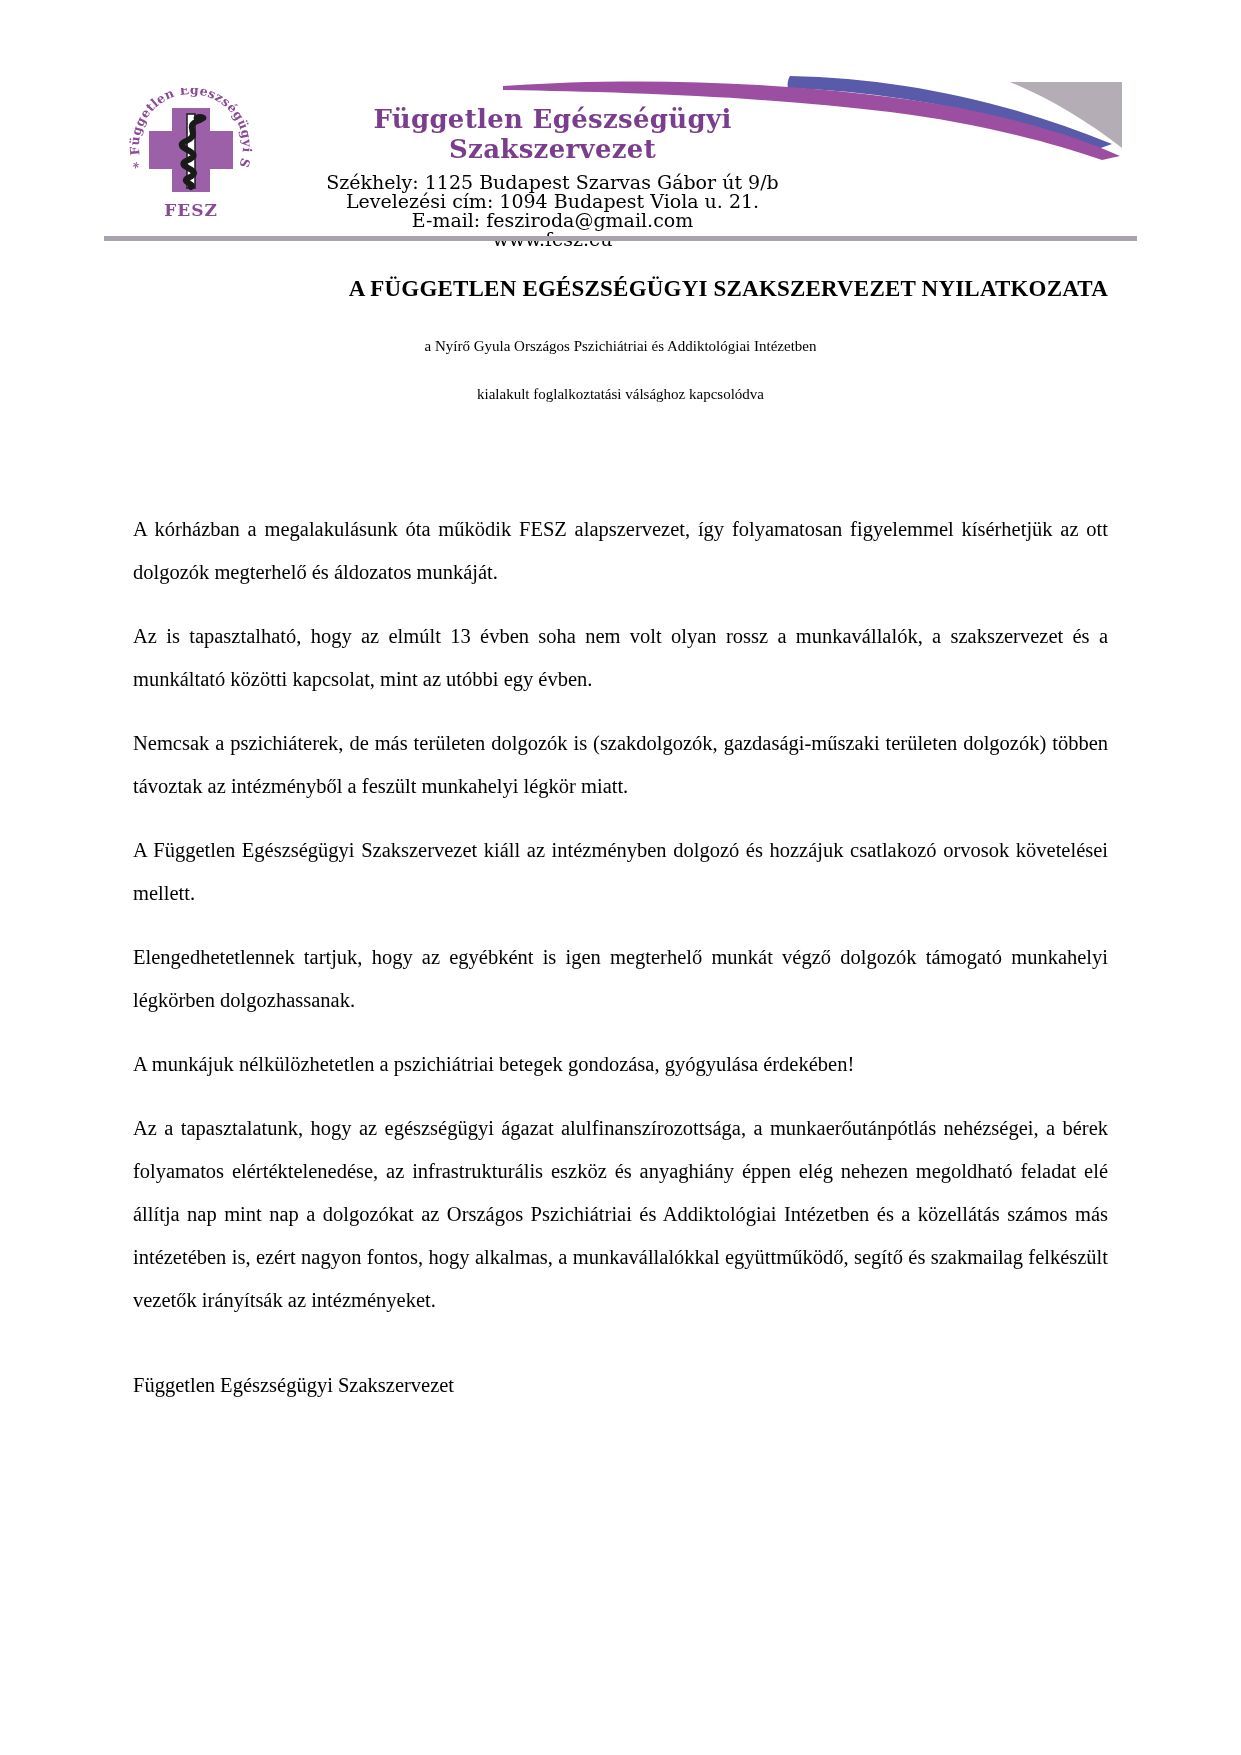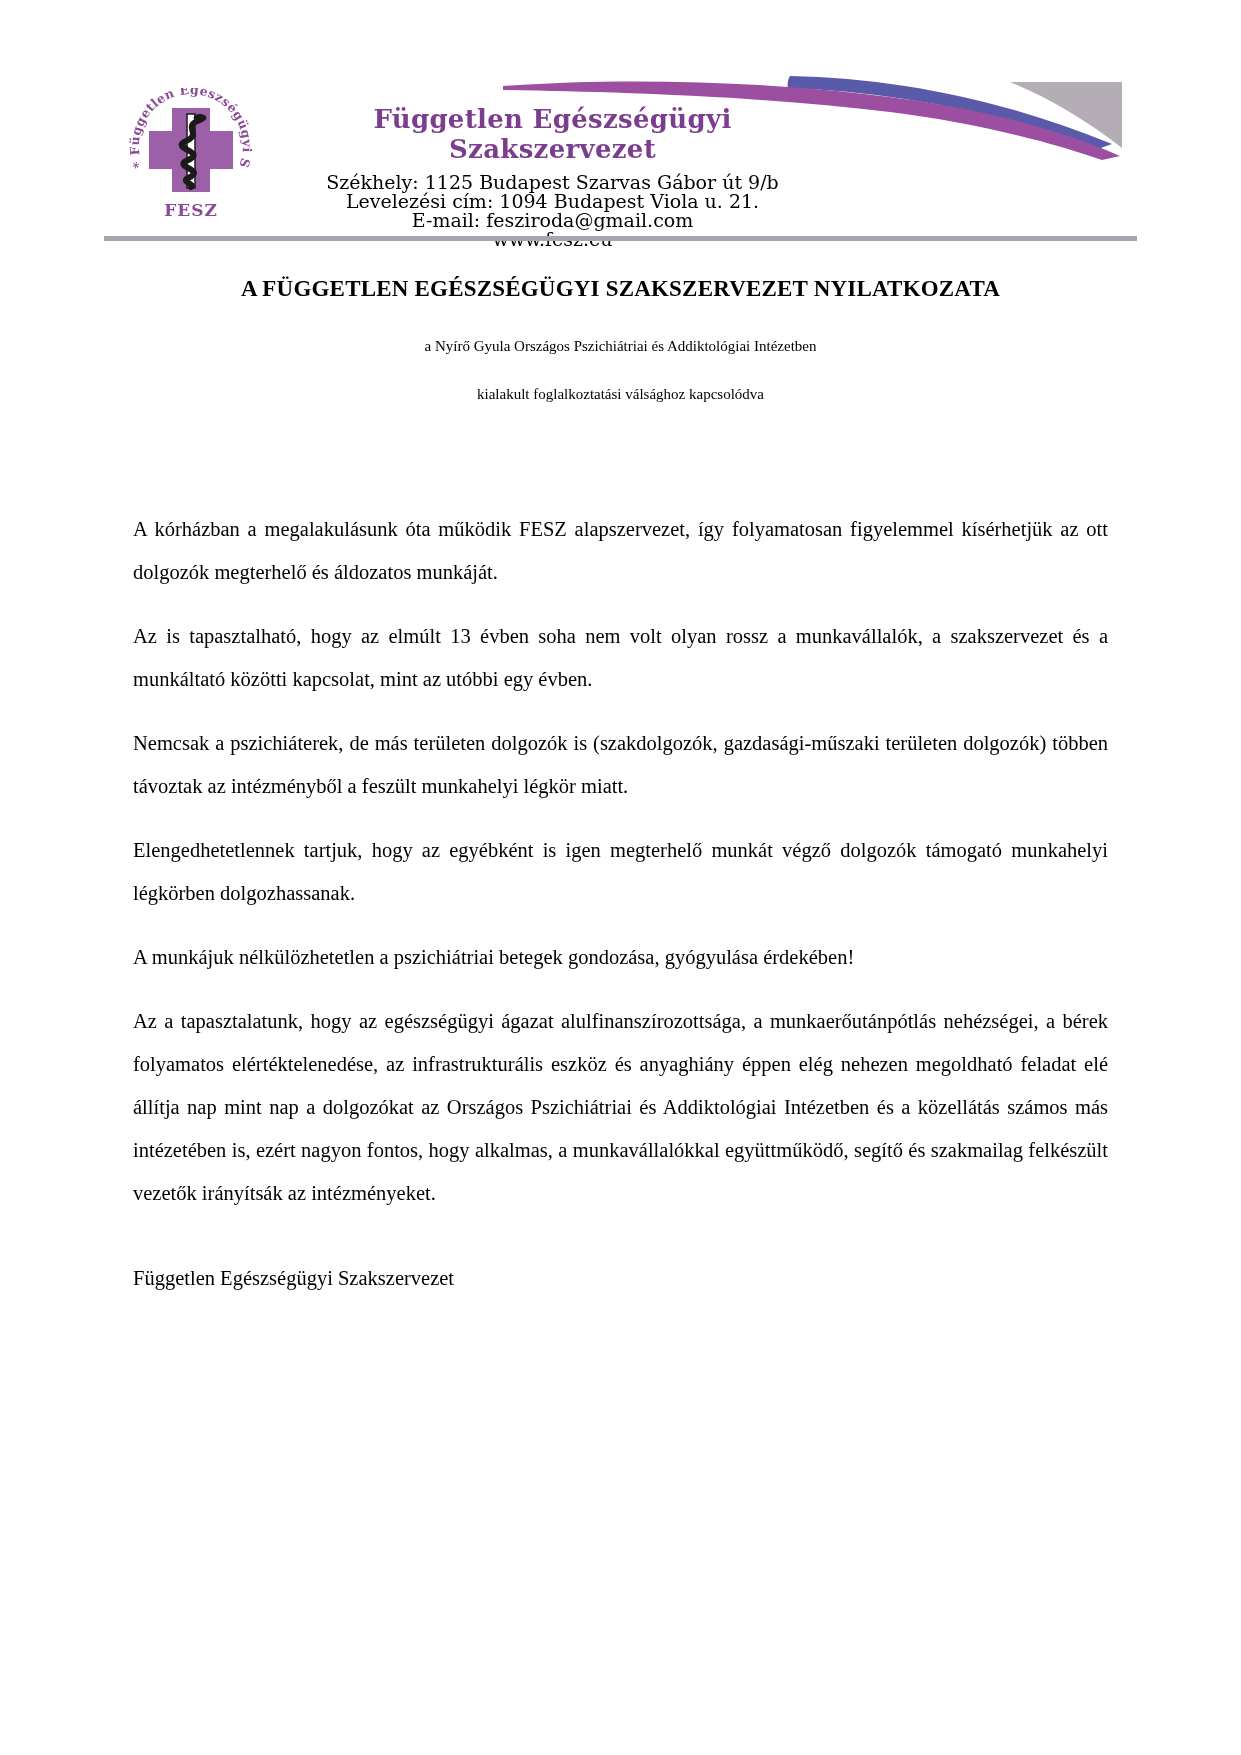--- a/index.html
+++ b/index.html
@@ -49,21 +49,21 @@
     width: 1033px;
     height: 5px;
     background: #a9a3ad;
   }
 
   
   .content { padding: 0 133px; }
 
   .doc-title {
     margin: 34px 0 0 0;
-    text-align: center;
+    text-align: right;
     font-size: 23px;
     font-weight: bold;
     line-height: 30px;
     letter-spacing: 0.2px;
   }
   .doc-subtitle {
     margin-top: 18px;
     text-align: center;
     font-size: 15px;
     line-height: 48px;
@@ -135,20 +135,21 @@
     <div class="doc-title">A FÜGGETLEN EGÉSZSÉGÜGYI SZAKSZERVEZET NYILATKOZATA</div>
     <div class="doc-subtitle">
       <div>a Nyírő Gyula Országos Pszichiátriai és Addiktológiai Intézetben</div>
       <div>kialakult foglalkoztatási válsághoz kapcsolódva</div>
     </div>
 
     <div class="body-paragraphs">
       <p class="para"><b>A kórházban a megalakulásunk óta működik FESZ alapszervezet, </b><span>így folyamatosan figyelemmel kísérhetjük az ott dolgozók megterhelő és áldozatos munkáját.</span></p>
       <p class="para"><span>Az is tapasztalható, hogy az elmúlt 13 évben soha nem volt olyan rossz a munkavállalók, a szakszervezet és a munkáltató közötti kapcsolat, mint az utóbbi egy évben.</span></p>
       <p class="para"><b>Nemcsak a pszichiáterek, de más területen dolgozók is </b><span>(szakdolgozók, gazdasági-műszaki területen dolgozók) </span><b>többen távoztak az intézményből a feszült munkahelyi légkör miatt.</b></p>
+      <p class="para"><b>A Független Egészségügyi Szakszervezet kiáll az intézményben dolgozó és hozzájuk csatlakozó orvosok követelései mellett</b><span>.</span></p>
       <p class="para"><span>Elengedhetetlennek tartjuk, hogy az egyébként is igen megterhelő munkát végző dolgozók támogató munkahelyi légkörben dolgozhassanak.</span></p>
       <p class="para"><b>A munkájuk nélkülözhetetlen a pszichiátriai betegek gondozása, gyógyulása érdekében!</b></p>
       <p class="para"><span>Az a tapasztalatunk, hogy az egészségügyi ágazat alulfinanszírozottsága, a munkaerőutánpótlás nehézségei, a bérek folyamatos elértéktelenedése, az infrastrukturális eszköz és anyaghiány éppen elég nehezen megoldható feladat elé állítja nap mint nap a dolgozókat az Országos Pszichiátriai és Addiktológiai Intézetben és a közellátás számos más intézetében is, ezért </span><b>nagyon fontos, hogy alkalmas, a munkavállalókkal együttműködő, segítő és szakmailag felkészült vezetők irányítsák az intézményeket.</b></p>
     </div>
 
     <div class="signature">Független Egészségügyi Szakszervezet</div>
   </div>
 
 </div>
 

